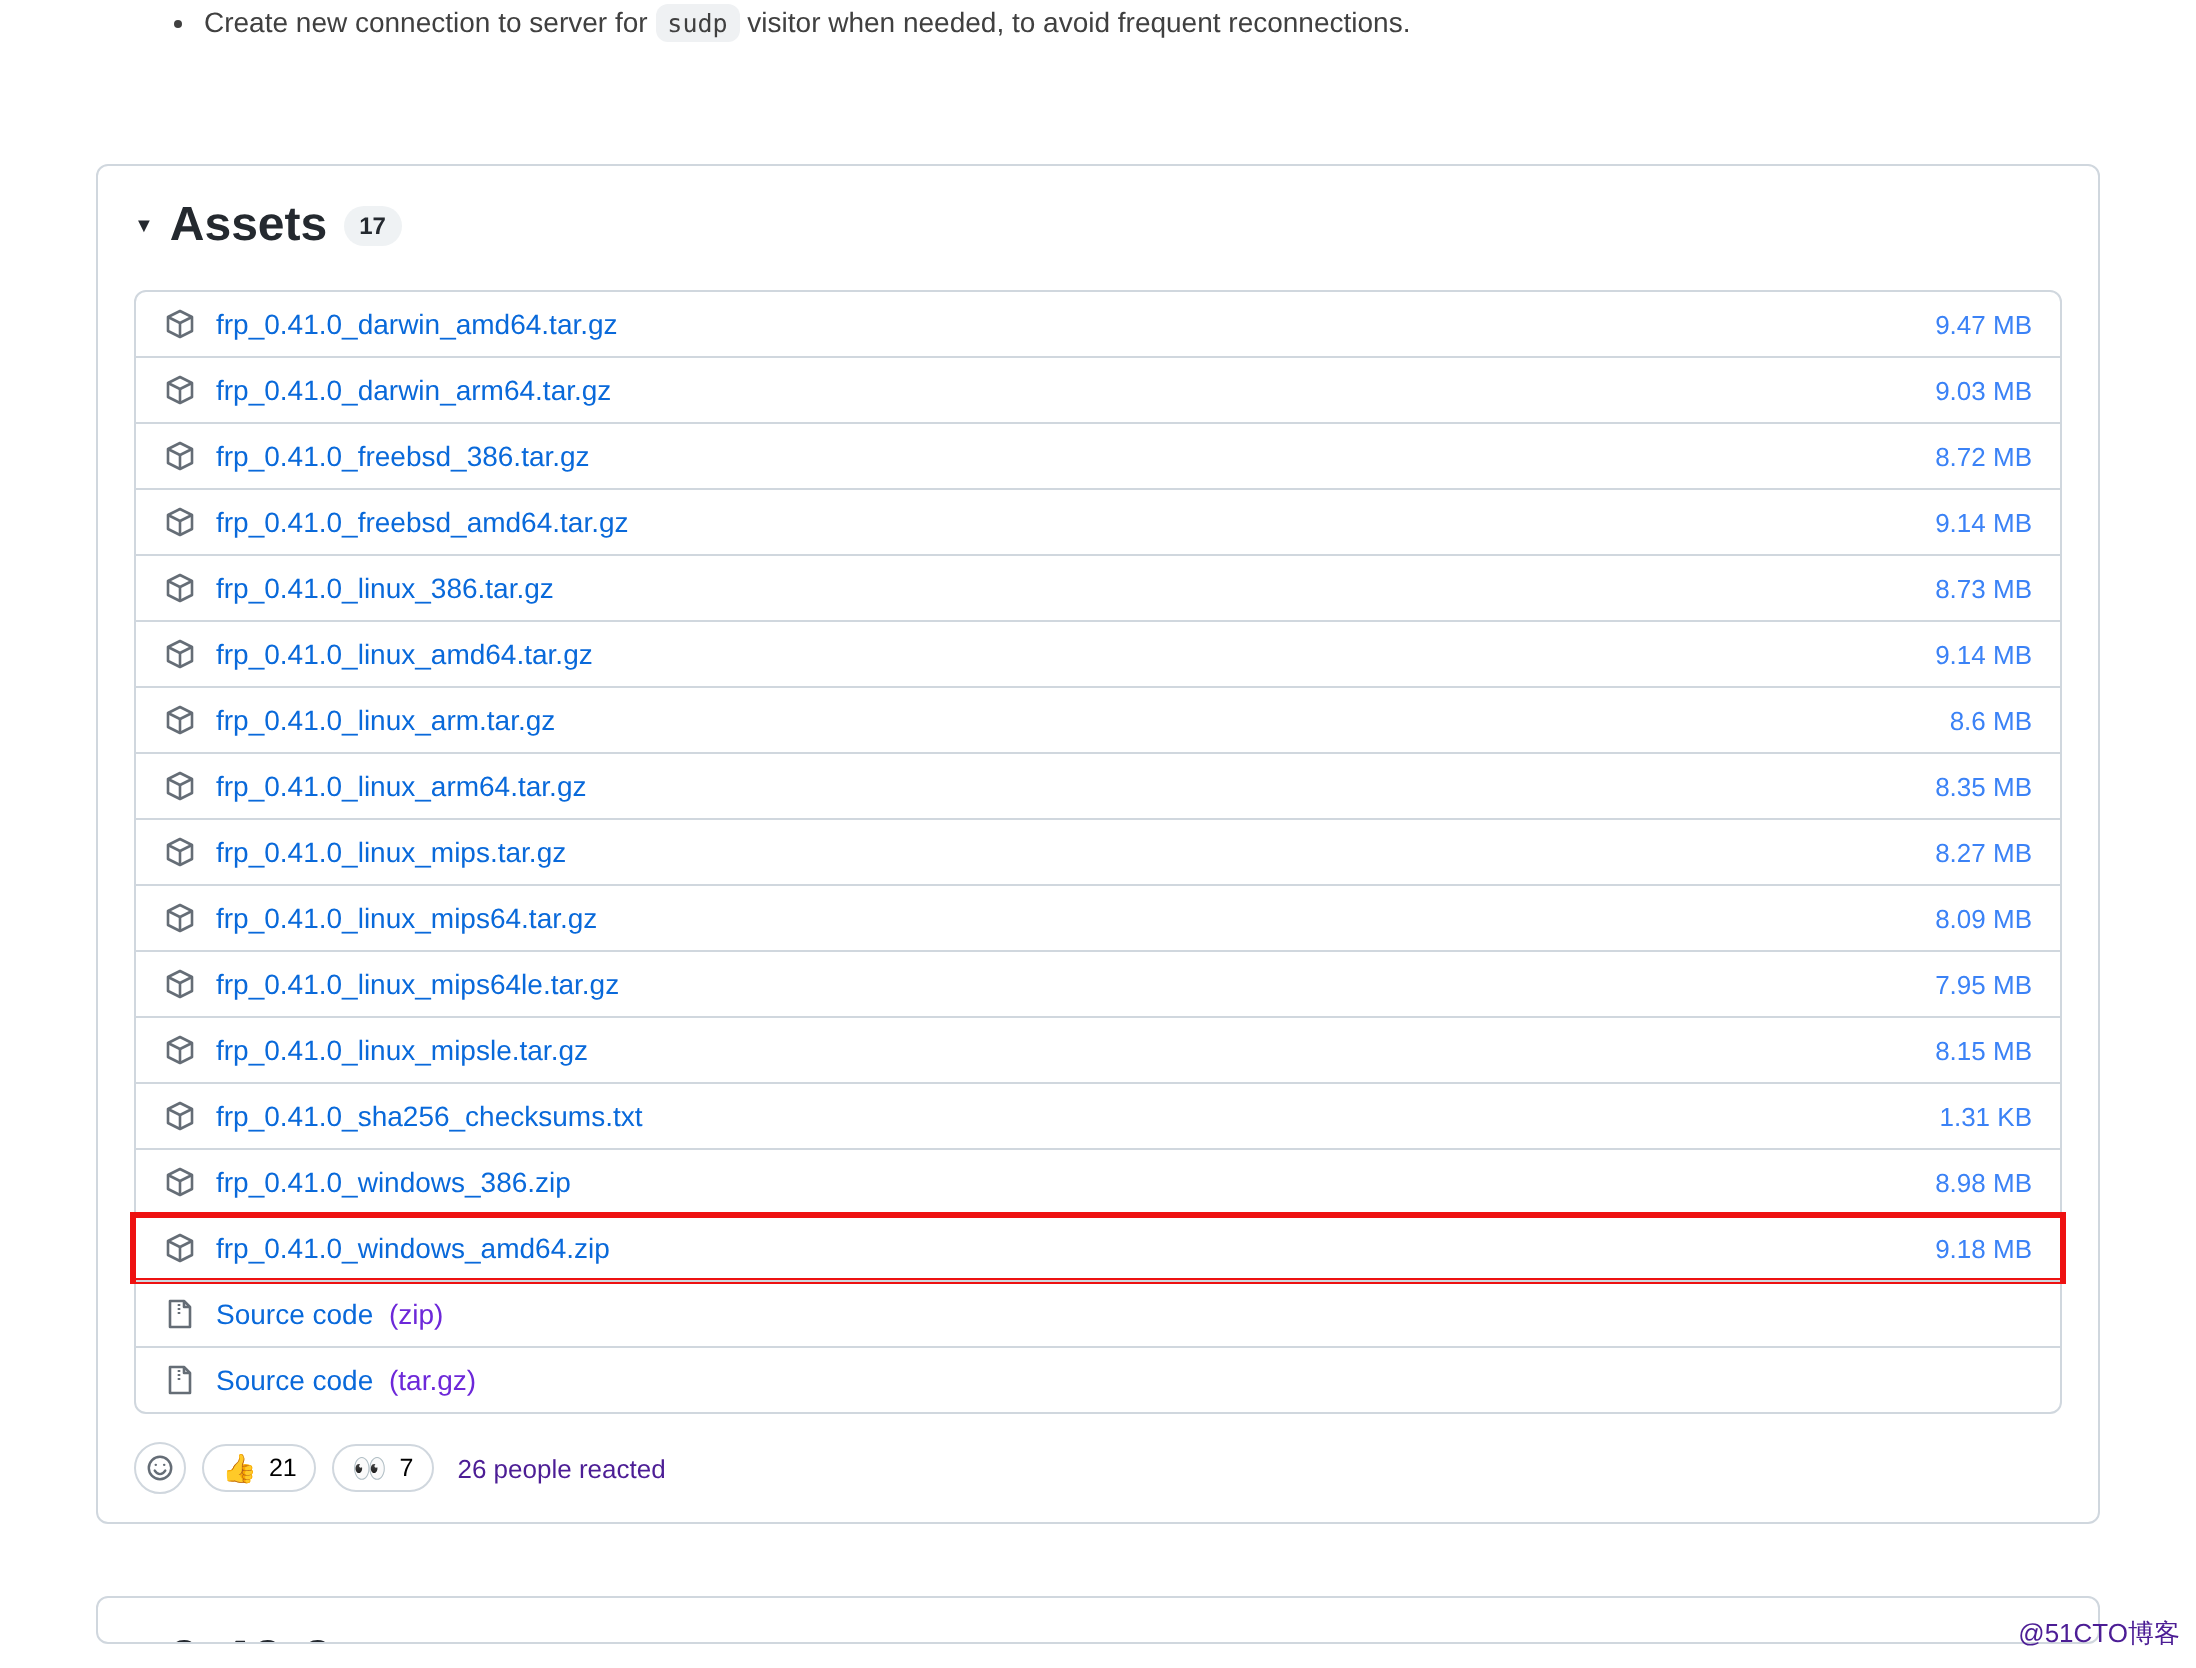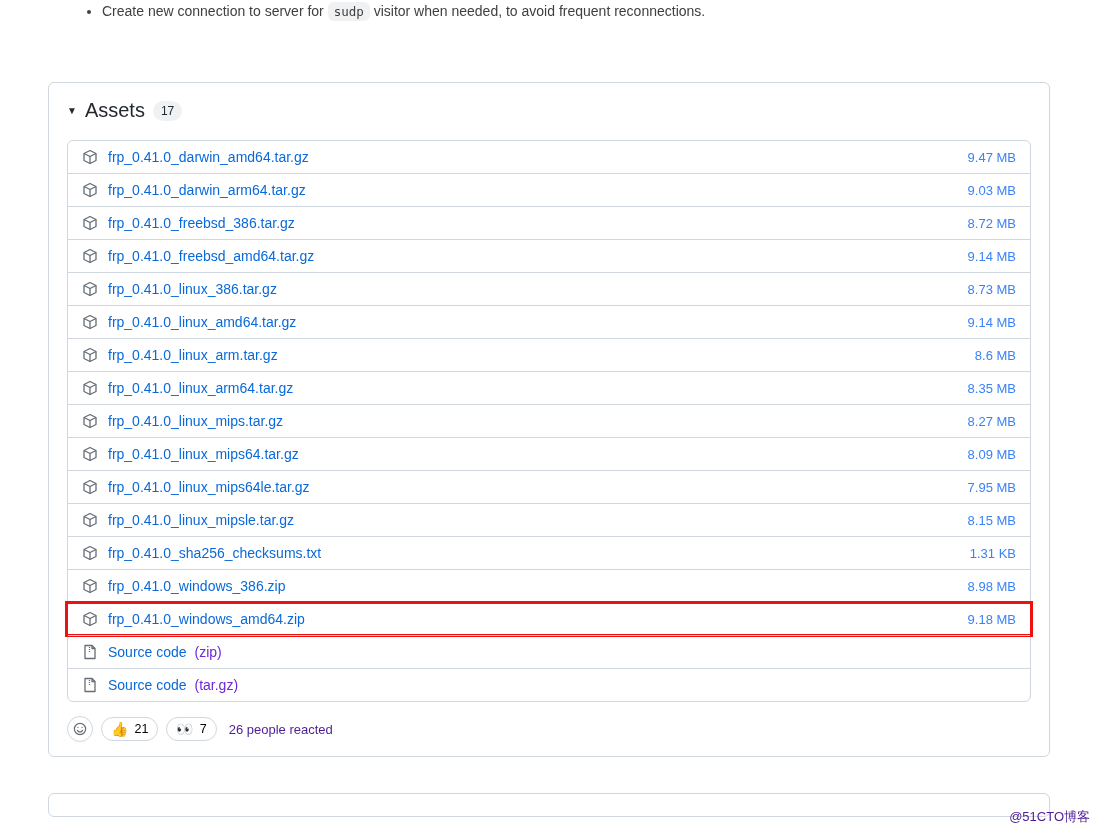--- a/index.html
+++ b/index.html
@@ -36,32 +36,32 @@
     align-items: center;
     gap: 8px;
     cursor: pointer;
   }
   .assets-header .triangle {
     font-size: 10px;
     color: #24292f;
   }
   .assets-header h3 {
     margin: 0;
-    font-size: 20px;
-    font-weight: 400;
+    font-size: 24px;
+    font-weight: 700;
     text-align: center;
   }
   .counter {
     background: #d0d7de55;
     color: #24292f;
     border-radius: 999px;
     font-size: 12px;
     padding: 1px 8px;
     line-height: 18px;
-    font-weight: 400;
+    font-weight: 700;
   }
   .asset-list {
     border: 1px solid #d0d7de;
     border-radius: 6px;
     margin: 8px 18px 0 18px;
     overflow: visible;
     position: relative;
   }
   .asset-row {
     display: flex;

